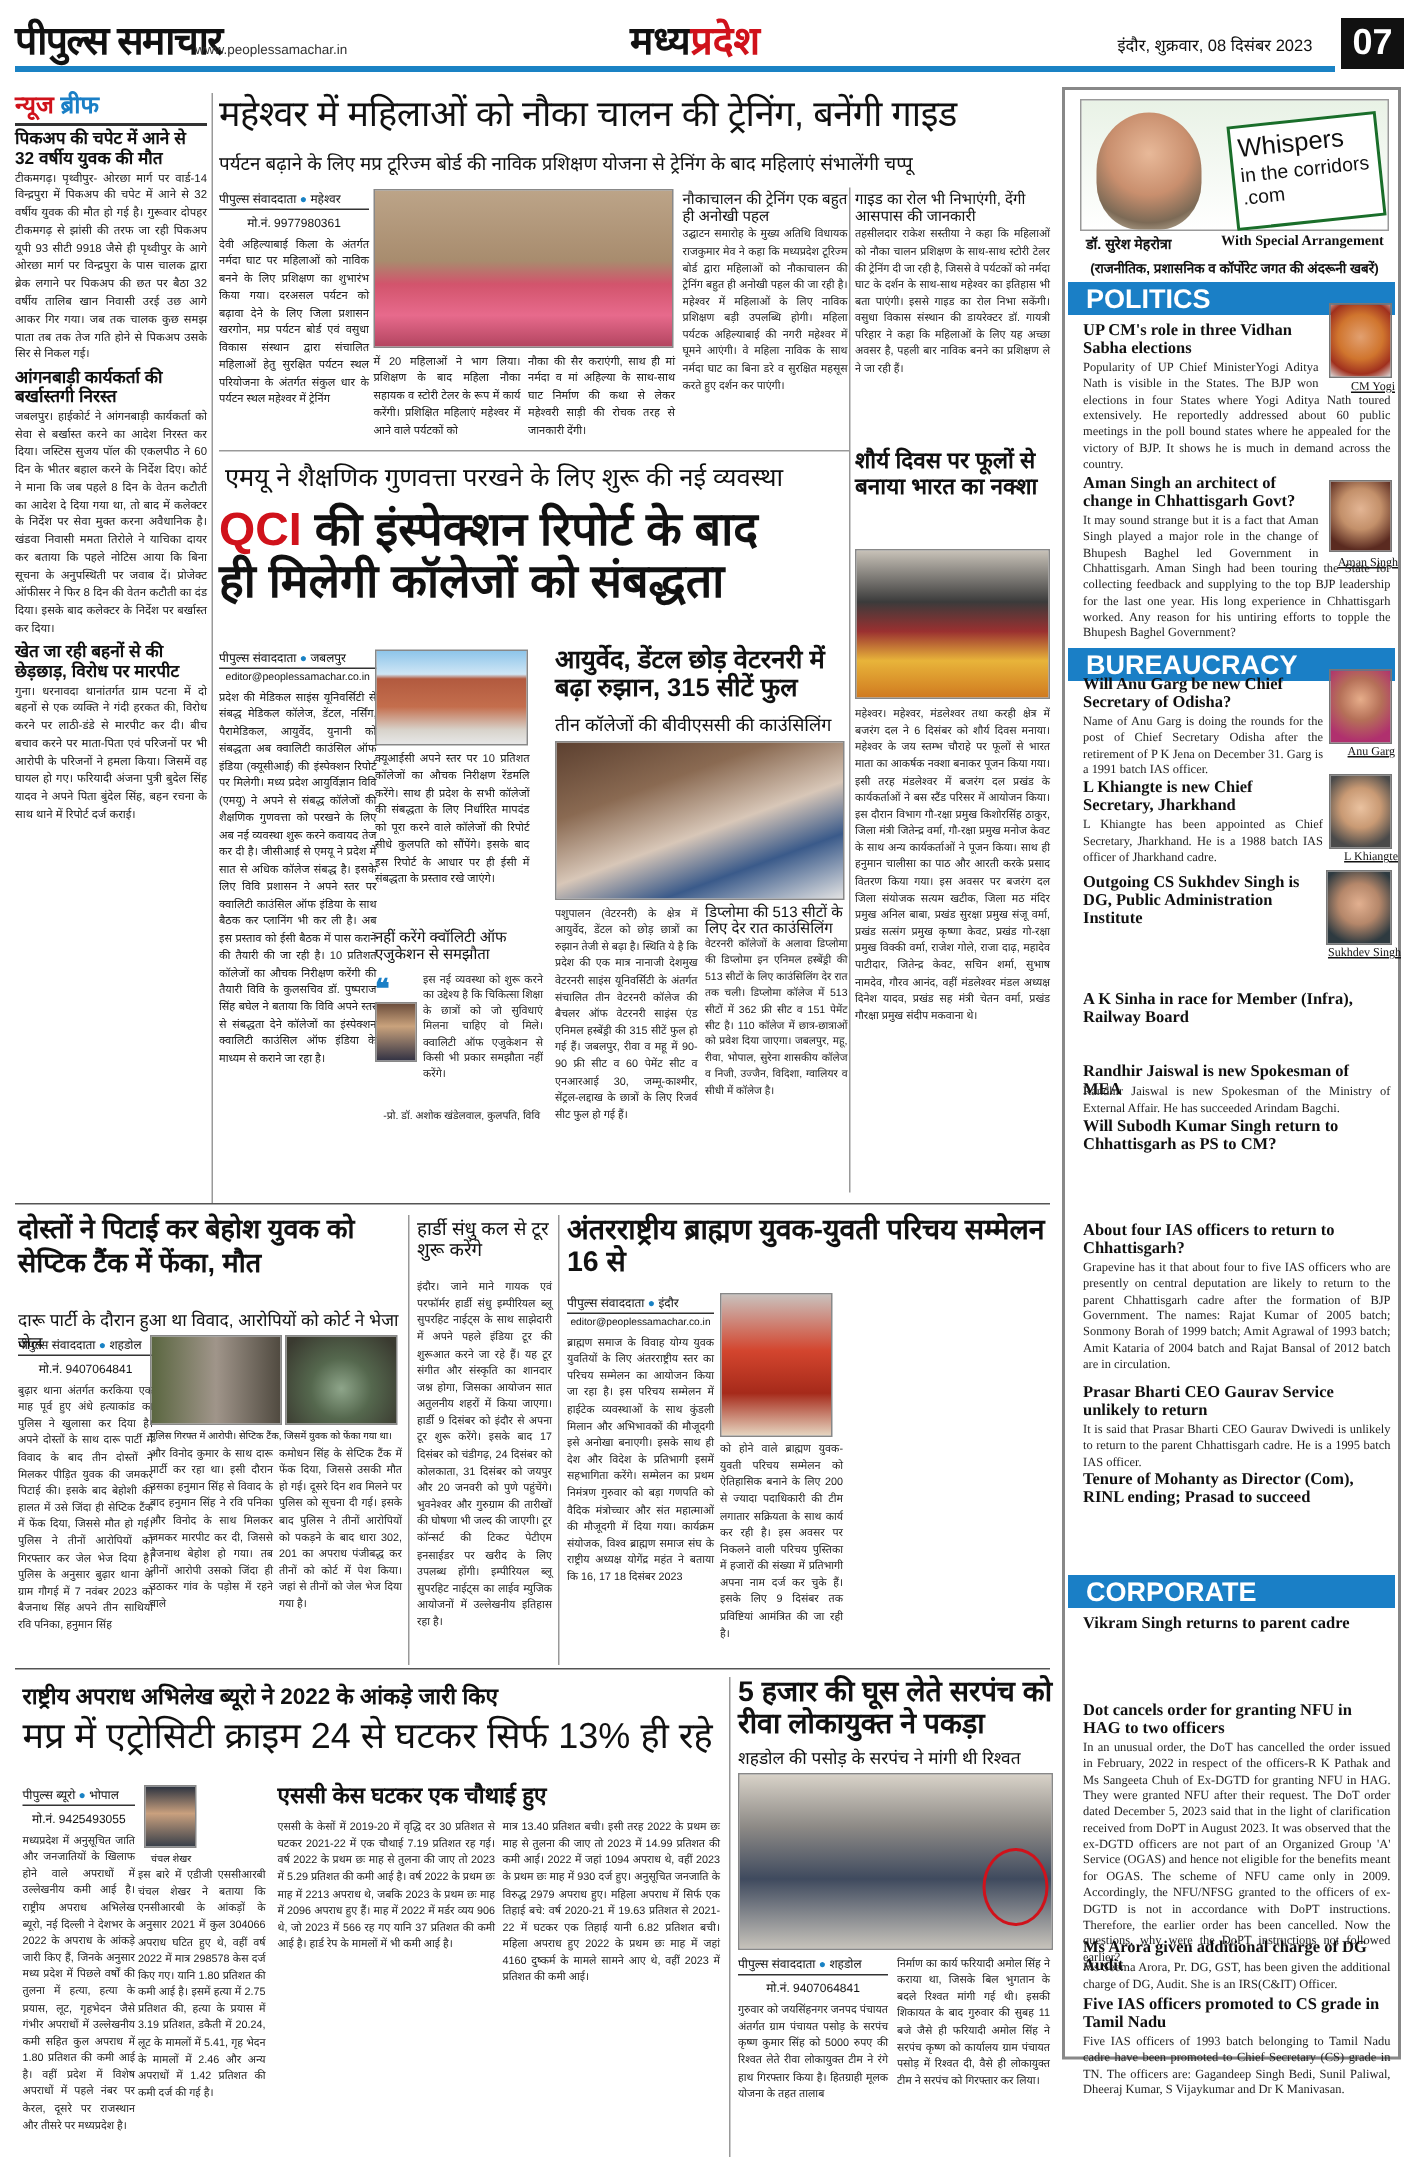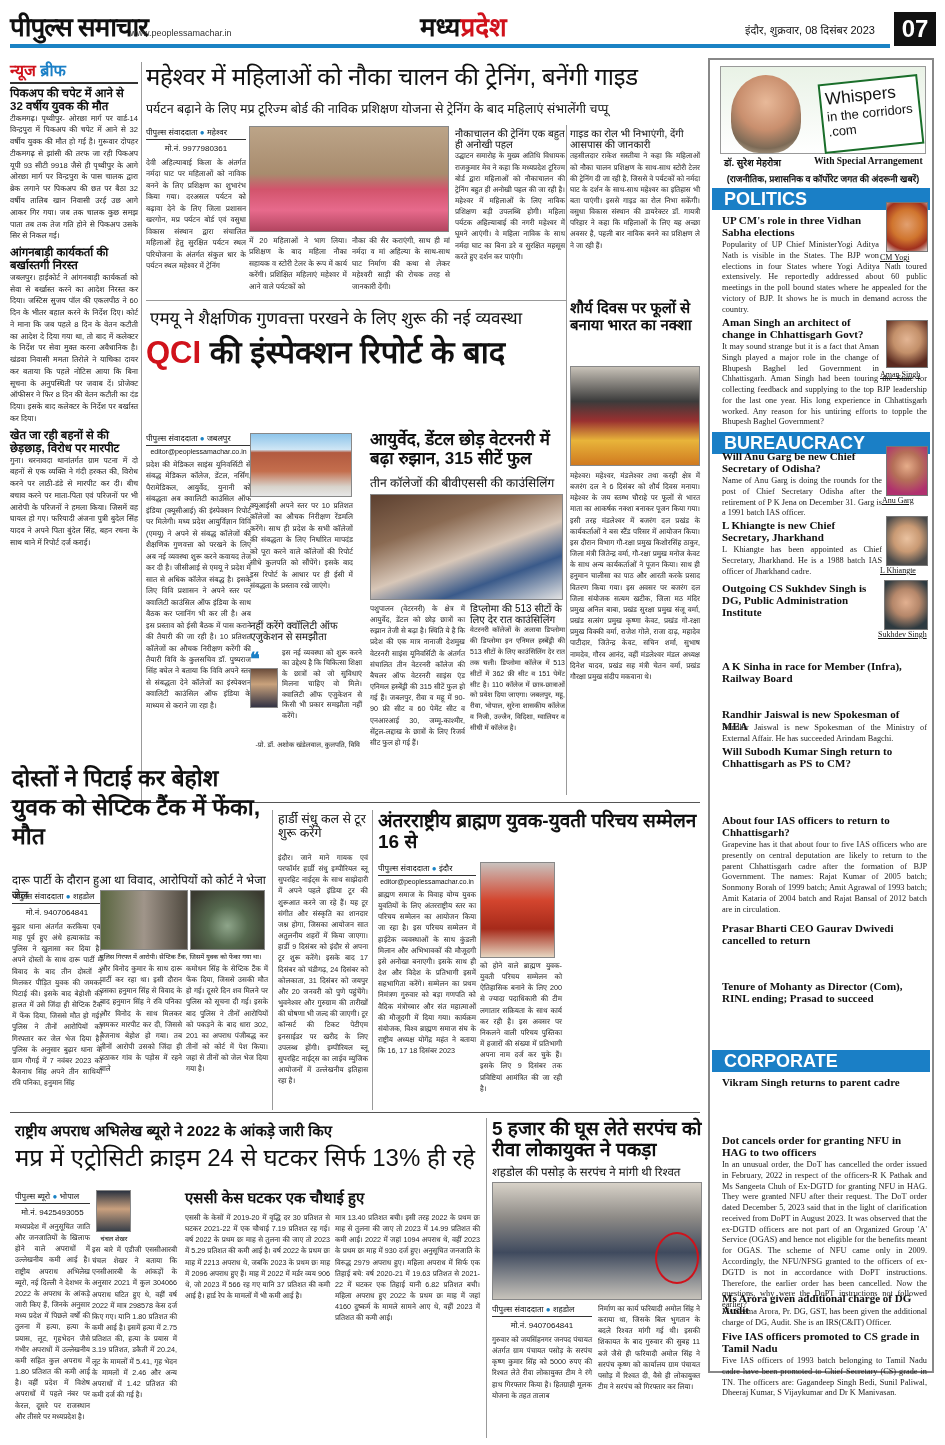--- a/index.html
+++ b/index.html
@@ -22,21 +22,21 @@
 .vline{position:absolute;width:1px;background:#999}
 .hline{position:absolute;height:1px;background:#999}
 
 .rc{left:708px;top:58px;width:226px;height:1315px;border:2px solid #888;background:#fff}
 .whisp{left:10px;top:6px;width:206px;height:88px;border:1px solid #999;background:linear-gradient(#e9f2e6,#ffffff)}
 .whisp-txt{left:100px;top:12px;width:100px;height:70px;border:2px solid #1a6e2a;background:#fff;transform:rotate(-6deg);font-family:"Liberation Sans",sans-serif;font-size:17px;line-height:20px;padding:4px;color:#111}
 .face{position:absolute;border-radius:50% 50% 40% 40%}
 .sect-bar{position:absolute;left:2px;width:218px;height:22px;background:#1a7fc6;color:#fff;font-family:"Liberation Sans",sans-serif;font-weight:bold;font-size:18px;padding-left:12px;line-height:22px}
 .rh{position:absolute;left:12px;font-size:11px;font-weight:bold;line-height:1.1;font-family:"Liberation Serif",serif}
 .rb{position:absolute;left:12px;font-size:8.3px;line-height:1.3;text-align:justify;font-family:"Liberation Serif",serif;color:#222}
-.cap{position:absolute;font-size:8px;text-decoration:underline;text-align:left;font-family:"Liberation Serif",serif}
+.cap{position:absolute;font-size:8px;text-decoration:underline;text-align:right;font-family:"Liberation Serif",serif}
 .thumb{position:absolute;border:1px solid #777}
 </style>
 </head>
 <body>
 
 <div class="abs logo">पीपुल्स समाचार</div>
 <div class="abs site" style="left:130px;top:28px">www.peoplessamachar.in</div>
 <div class="abs sec"><span class="b">मध्य</span><span class="r">प्रदेश</span></div>
 <div class="abs date" style="left:745px">इंदौर, शुक्रवार, 08 दिसंबर 2023</div>
 <div class="abs pg" style="left:894px;top:12px;width:42px">07</div>
@@ -67,21 +67,21 @@
   <div class="hl" style="font-size:10px;font-weight:normal">नौकाचालन की ट्रेनिंग एक बहुत ही अनोखी पहल</div>
   <div class="body" style="font-size:7.2px">उद्घाटन समारोह के मुख्य अतिथि विधायक राजकुमार मेव ने कहा कि मध्यप्रदेश टूरिज्म बोर्ड द्वारा महिलाओं को नौकाचालन की ट्रेनिंग बहुत ही अनोखी पहल की जा रही है। महेश्वर में महिलाओं के लिए नाविक प्रशिक्षण बड़ी उपलब्धि होगी। महिला पर्यटक अहिल्याबाई की नगरी महेश्वर में घूमने आएंगी। वे महिला नाविक के साथ नर्मदा घाट का बिना डरे व सुरक्षित महसूस करते हुए दर्शन कर पाएंगी।</div>
 </div>
 <div class="col" style="left:570px;top:128px;width:130px">
   <div class="hl" style="font-size:10px;font-weight:normal">गाइड का रोल भी निभाएंगी, देंगी आसपास की जानकारी</div>
   <div class="body" style="font-size:7.2px">तहसीलदार राकेश सस्तीया ने कहा कि महिलाओं को नौका चालन प्रशिक्षण के साथ-साथ स्टोरी टेलर की ट्रेनिंग दी जा रही है, जिससे वे पर्यटकों को नर्मदा घाट के दर्शन के साथ-साथ महेश्वर का इतिहास भी बता पाएंगी। इससे गाइड का रोल निभा सकेंगी। वसुधा विकास संस्थान की डायरेक्टर डॉ. गायत्री परिहार ने कहा कि महिलाओं के लिए यह अच्छा अवसर है, पहली बार नाविक बनने का प्रशिक्षण ले ने जा रही हैं।</div>
 </div>
 <div class="hline" style="left:146px;top:300px;width:420px"></div>
 
 <div class="abs" style="left:150px;top:306px;width:410px;font-size:17px;font-family:'Liberation Sans',sans-serif">एमयू ने शैक्षणिक गुणवत्ता परखने के लिए शुरू की नई व्यवस्था</div>
-<div class="abs hl" style="left:146px;top:336px;width:420px;font-size:31px"><span style="color:#d0121b">QCI</span> <span>की इंस्पेक्शन रिपोर्ट के बाद</span><br></div>
+<div class="abs hl" style="left:146px;top:336px;width:420px;font-size:31px"><span style="color:#d0121b">QCI</span> <span>की इंस्पेक्शन रिपोर्ट के बाद</span><br><span>ही मिलेगी कॉलेजों को संबद्धता</span></div>
 <div class="col" style="left:146px;top:432px;width:105px">
   <div class="byline"><span>पीपुल्स संवाददाता</span> <span class="dot">●</span> <span>जबलपुर</span></div>
   <div class="mob" style="font-size:7px">editor@peoplessamachar.co.in</div>
   <div class="body" style="font-size:7.4px;margin-top:4px">प्रदेश की मेडिकल साइंस यूनिवर्सिटी से संबद्ध मेडिकल कॉलेज, डेंटल, नर्सिंग, पैरामेडिकल, आयुर्वेद, युनानी को संबद्धता अब क्वालिटी काउंसिल ऑफ इंडिया (क्यूसीआई) की इंस्पेक्शन रिपोर्ट पर मिलेगी। मध्य प्रदेश आयुर्विज्ञान विवि (एमयू) ने अपने से संबद्ध कॉलेजों की शैक्षणिक गुणवत्ता को परखने के लिए अब नई व्यवस्था शुरू करने कवायद तेज कर दी है। जीसीआई से एमयू ने प्रदेश में सात से अधिक कॉलेज संबद्ध है। इसके लिए विवि प्रशासन ने अपने स्तर पर क्वालिटी काउंसिल ऑफ इंडिया के साथ बैठक कर प्लानिंग भी कर ली है। अब इस प्रस्ताव को ईसी बैठक में पास कराने की तैयारी की जा रही है। 10 प्रतिशत कॉलेजों का औचक निरीक्षण करेंगी की तैयारी विवि के कुलसचिव डॉ. पुष्पराज सिंह बघेल ने बताया कि विवि अपने स्तर से संबद्धता देने कॉलेजों का इंस्पेक्शन क्वालिटी काउंसिल ऑफ इंडिया के माध्यम से कराने जा रहा है।</div>
 </div>
 <div class="photo" style="left:250px;top:433px;width:102px;height:64px;background:linear-gradient(180deg,#8ec5ea 0%,#cfe6f5 25%,#b25a3f 30%,#c46e4d 60%,#d8d3cb 85%,#e7e7e7 100%)"></div>
 <div class="body col" style="left:250px;top:500px;width:103px;font-size:7.4px">क्यूआईसी अपने स्तर पर 10 प्रतिशत कॉलेजों का औचक निरीक्षण रेंडमलि करेंगे। साथ ही प्रदेश के सभी कॉलेजों की संबद्धता के लिए निर्धारित मापदंड को पूरा करने वाले कॉलेजों की रिपोर्ट सीधे कुलपति को सौंपेंगे। इसके बाद इस रिपोर्ट के आधार पर ही ईसी में संबद्धता के प्रस्ताव रखे जाएंगे।</div>
 <div class="col hl" style="left:250px;top:620px;width:110px;font-size:10px;font-weight:normal">नहीं करेंगे क्वॉलिटी ऑफ एजुकेशन से समझौता</div>
 <div class="abs" style="left:250px;top:648px;font-size:18px;color:#1a7fc6;font-weight:bold">❝</div>
 <div class="photo" style="left:250px;top:668px;width:28px;height:40px;background:linear-gradient(#6b4d3c,#c9a27c 40%,#334)"></div>
@@ -96,21 +96,21 @@
   <div class="hl" style="font-size:10px;font-weight:normal">डिप्लोमा की 513 सीटों के लिए देर रात काउंसिलिंग</div>
   <div class="body" style="font-size:7px">वेटरनरी कॉलेजों के अलावा डिप्लोमा की डिप्लोमा इन एनिमल हस्बेंड्री की 513 सीटों के लिए काउंसिलिंग देर रात तक चली। डिप्लोमा कॉलेज में 513 सीटों में 362 फ्री सीट व 151 पेमेंट सीट है। 110 कॉलेज में छात्र-छात्राओं को प्रवेश दिया जाएगा। जबलपुर, महू, रीवा, भोपाल, सुरेना शासकीय कॉलेज व निजी, उज्जैन, विदिशा, ग्वालियर व सीधी में कॉलेज है।</div>
 </div>
 
 <div class="abs hl" style="left:570px;top:300px;width:130px;font-size:15px">शौर्य दिवस पर फूलों से बनाया भारत का नक्शा</div>
 <div class="photo" style="left:570px;top:366px;width:130px;height:100px;background:linear-gradient(180deg,#c8c2b8 0%,#3b3b3b 35%,#9a3030 55%,#e8b43a 75%,#d07a20 100%)"></div>
 <div class="body col" style="left:570px;top:470px;width:130px;font-size:7.2px">महेश्वर। महेश्वर, मंडलेश्वर तथा करही क्षेत्र में बजरंग दल ने 6 दिसंबर को शौर्य दिवस मनाया। महेश्वर के जय स्तम्भ चौराहे पर फूलों से भारत माता का आकर्षक नक्शा बनाकर पूजन किया गया। इसी तरह मंडलेश्वर में बजरंग दल प्रखंड के कार्यकर्ताओं ने बस स्टैंड परिसर में आयोजन किया। इस दौरान विभाग गौ-रक्षा प्रमुख किशोरसिंह ठाकुर, जिला मंत्री जितेन्द्र वर्मा, गौ-रक्षा प्रमुख मनोज केवट के साथ अन्य कार्यकर्ताओं ने पूजन किया। साथ ही हनुमान चालीसा का पाठ और आरती करके प्रसाद वितरण किया गया। इस अवसर पर बजरंग दल जिला संयोजक सत्यम खटीक, जिला मठ मंदिर प्रमुख अनिल बाबा, प्रखंड सुरक्षा प्रमुख संजू वर्मा, प्रखंड सत्संग प्रमुख कृष्णा केवट, प्रखंड गो-रक्षा प्रमुख विक्की वर्मा, राजेश गोले, राजा दाढ़, महादेव पाटीदार, जितेन्द्र केवट, सचिन शर्मा, सुभाष नामदेव, गौरव आनंद, वहीं मंडलेश्वर मंडल अध्यक्ष दिनेश यादव, प्रखंड सह मंत्री चेतन वर्मा, प्रखंड गौरक्षा प्रमुख संदीप मकवाना थे।</div>
 <div class="vline" style="left:566px;top:125px;height:670px"></div>
 <div class="hline" style="left:10px;top:802px;width:690px;background:#555"></div>
 
-<div class="abs hl" style="left:12px;top:764px;width:255px;font-size:23px;line-height:1.25">दोस्तों ने पिटाई कर बेहोश युवक को सेप्टिक टैंक में फेंका, मौत</div>
+<div class="abs hl" style="left:12px;top:808px;width:255px;font-size:18px;line-height:1.25">दोस्तों ने पिटाई कर बेहोश युवक को सेप्टिक टैंक में फेंका, मौत</div>
 <div class="abs" style="left:12px;top:872px;width:260px;font-size:11.5px;font-family:'Liberation Sans',sans-serif">दारू पार्टी के दौरान हुआ था विवाद, आरोपियों को कोर्ट ने भेजा जेल</div>
 <div class="col" style="left:12px;top:890px;width:90px">
   <div class="byline"><span>पीपुल्स संवाददाता</span> <span class="dot">●</span> <span>शहडोल</span></div>
   <div class="mob">मो.नं. 9407064841</div>
   <div class="body" style="font-size:7.2px;margin-top:4px">बुढ़ार थाना अंतर्गत करकिया एक माह पूर्व हुए अंधे हत्याकांड का पुलिस ने खुलासा कर दिया है। अपने दोस्तों के साथ दारू पार्टी में विवाद के बाद तीन दोस्तों ने मिलकर पीड़ित युवक की जमकर पिटाई की। इसके बाद बेहोशी की हालत में उसे जिंदा ही सेप्टिक टैंक में फेंक दिया, जिससे मौत हो गई। पुलिस ने तीनों आरोपियों को गिरफ्तार कर जेल भेज दिया है। पुलिस के अनुसार बुढ़ार थाना के ग्राम गौगई में 7 नवंबर 2023 को बैजनाथ सिंह अपने तीन साथियों रवि पनिका, हनुमान सिंह</div>
 </div>
 <div class="photo" style="left:100px;top:890px;width:88px;height:60px;background:linear-gradient(90deg,#5a6640,#a0958a,#504a40)"></div>
 <div class="photo" style="left:190px;top:890px;width:75px;height:60px;background:radial-gradient(circle at 50% 60%,#8ea58a 0%,#55684e 40%,#3a3a30 90%)"></div>
 <div class="abs" style="left:100px;top:952px;width:168px;font-size:6.5px;font-family:'Liberation Sans',sans-serif">पुलिस गिरफ्त में आरोपी। सेप्टिक टैंक, जिसमें युवक को फेंका गया था।</div>
 <div class="body col" style="left:100px;top:963px;width:82px;font-size:7.2px">और विनोद कुमार के साथ दारू पार्टी कर रहा था। इसी दौरान उसका हनुमान सिंह से विवाद के बाद हनुमान सिंह ने रवि पनिका और विनोद के साथ मिलकर जमकर मारपीट कर दी, जिससे बैजनाथ बेहोश हो गया। तब तीनों आरोपी उसको जिंदा ही उठाकर गांव के पड़ोस में रहने वाले</div>
@@ -192,21 +192,22 @@
   <div class="rb" style="top:485px;width:160px">L Khiangte has been appointed as Chief Secretary, Jharkhand. He is a 1988 batch IAS officer of Jharkhand cadre.</div>
   <div class="thumb" style="left:174px;top:520px;width:44px;height:50px;background:radial-gradient(circle at 50% 45%,#e2b090 0%,#b5876a 40%,#2e3a40 80%)"></div>
   <div class="cap" style="left:168px;top:570px;width:56px">Sukhdev Singh</div>
   <div class="rh" style="top:522px;width:158px">Outgoing CS Sukhdev Singh is DG, Public Administration Institute</div>
   <div class="rh" style="top:600px;width:205px">A K Sinha in race for Member (Infra), Railway Board</div>
   <div class="rh" style="top:648px;width:205px">Randhir Jaiswal is new Spokesman of MEA</div>
   <div class="rb" style="top:663px;width:205px">Randhir Jaiswal is new Spokesman of the Ministry of External Affair. He has succeeded Arindam Bagchi.</div>
   <div class="rh" style="top:685px;width:205px">Will Subodh Kumar Singh return to Chhattisgarh as PS to CM?</div>
   <div class="rh" style="top:754px;width:205px">About four IAS officers to return to Chhattisgarh?</div>
   <div class="rb" style="top:780px;width:205px">Grapevine has it that about four to five IAS officers who are presently on central deputation are likely to return to the parent Chhattisgarh cadre after the formation of BJP Government. The names: Rajat Kumar of 2005 batch; Sonmony Borah of 1999 batch; Amit Agrawal of 1993 batch; Amit Kataria of 2004 batch and Rajat Bansal of 2012 batch are in circulation.</div>
-  <div class="rh" style="top:862px;width:205px">Prasar Bharti CEO Gaurav Dwivedi cancelled to return</div>
+  <div class="rh" style="top:862px;width:205px">Prasar Bharti CEO Gaurav Service unlikely to return</div>
+  <div class="rb" style="top:888px;width:205px">It is said that Prasar Bharti CEO Gaurav Dwivedi is unlikely to return to the parent Chhattisgarh cadre. He is a 1995 batch IAS officer.</div>
   <div class="rh" style="top:920px;width:205px">Tenure of Mohanty as Director (Com), RINL ending; Prasad to succeed</div>
 
   <div class="sect-bar" style="top:990px">CORPORATE</div>
   <div class="rh" style="top:1016px;width:205px">Vikram Singh returns to parent cadre</div>
   <div class="rh" style="top:1074px;width:205px">Dot cancels order for granting NFU in HAG to two officers</div>
   <div class="rb" style="top:1100px;width:205px">In an unusual order, the DoT has cancelled the order issued in February, 2022 in respect of the officers-R K Pathak and Ms Sangeeta Chuh of Ex-DGTD for granting NFU in HAG. They were granted NFU after their request. The DoT order dated December 5, 2023 said that in the light of clarification received from DoPT in August 2023. It was observed that the ex-DGTD officers are not part of an Organized Group 'A' Service (OGAS) and hence not eligible for the benefits meant for OGAS. The scheme of NFU came only in 2009. Accordingly, the NFU/NFSG granted to the officers of ex-DGTD is not in accordance with DoPT instructions. Therefore, the earlier order has been cancelled. Now the questions, why were the DoPT instructions not followed earlier?</div>
   <div class="rh" style="top:1232px;width:205px">Ms Arora given additional charge of DG Audit</div>
   <div class="rb" style="top:1247px;width:205px">Ms Seema Arora, Pr. DG, GST, has been given the additional charge of DG, Audit. She is an IRS(C&amp;IT) Officer.</div>
   <div class="rh" style="top:1270px;width:205px">Five IAS officers promoted to CS grade in Tamil Nadu</div>
   <div class="rb" style="top:1296px;width:205px">Five IAS officers of 1993 batch belonging to Tamil Nadu cadre have been promoted to Chief Secretary (CS) grade in TN. The officers are: Gagandeep Singh Bedi, Sunil Paliwal, Dheeraj Kumar, S Vijaykumar and Dr K Manivasan.</div>

